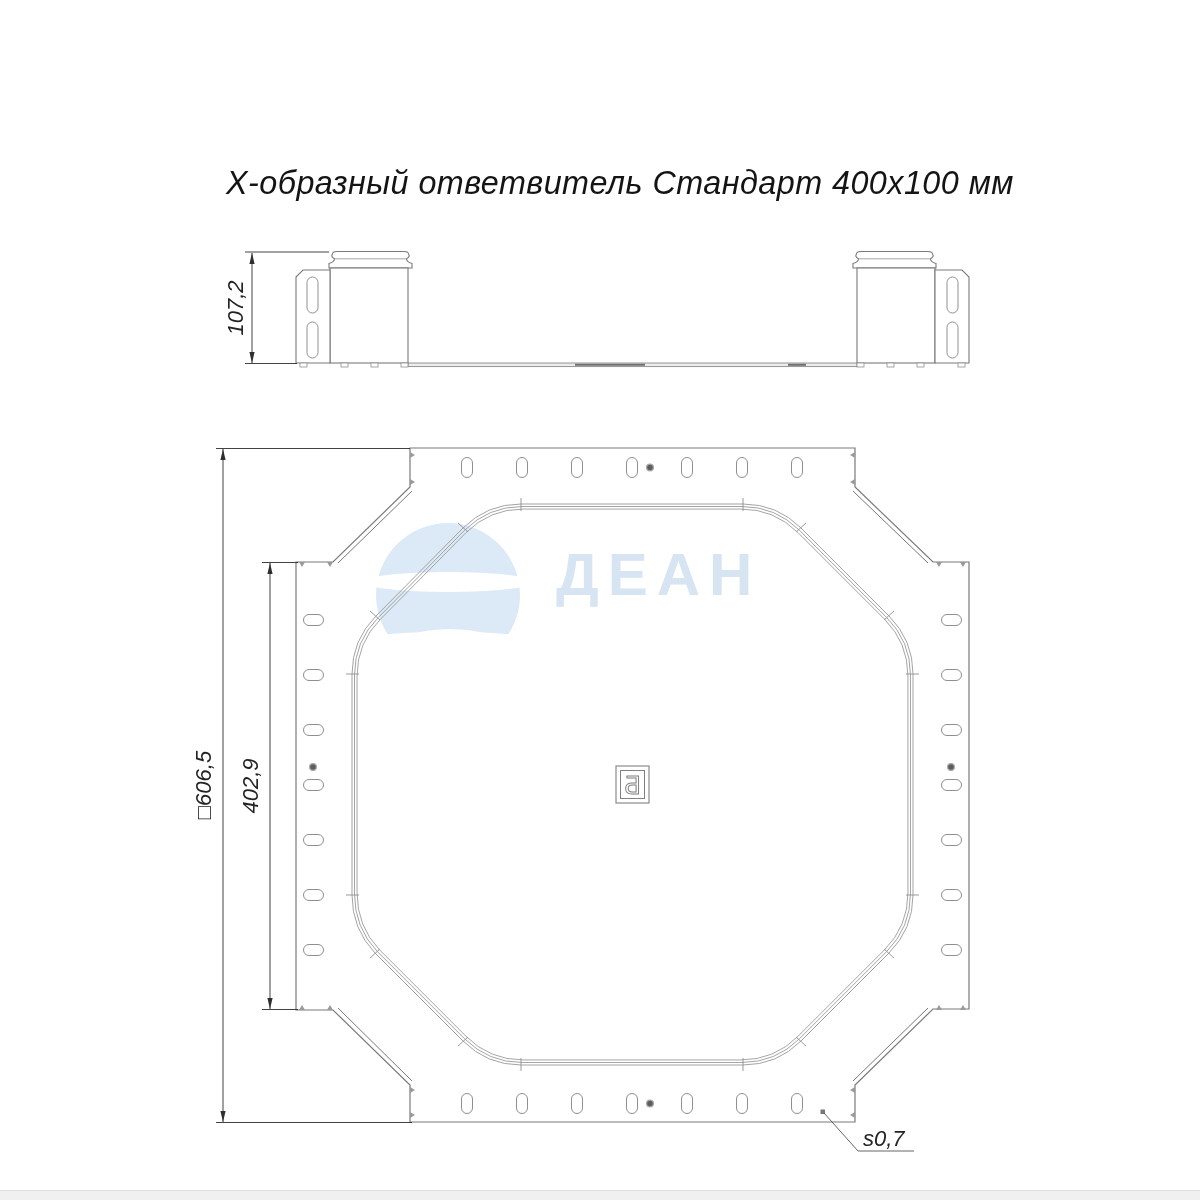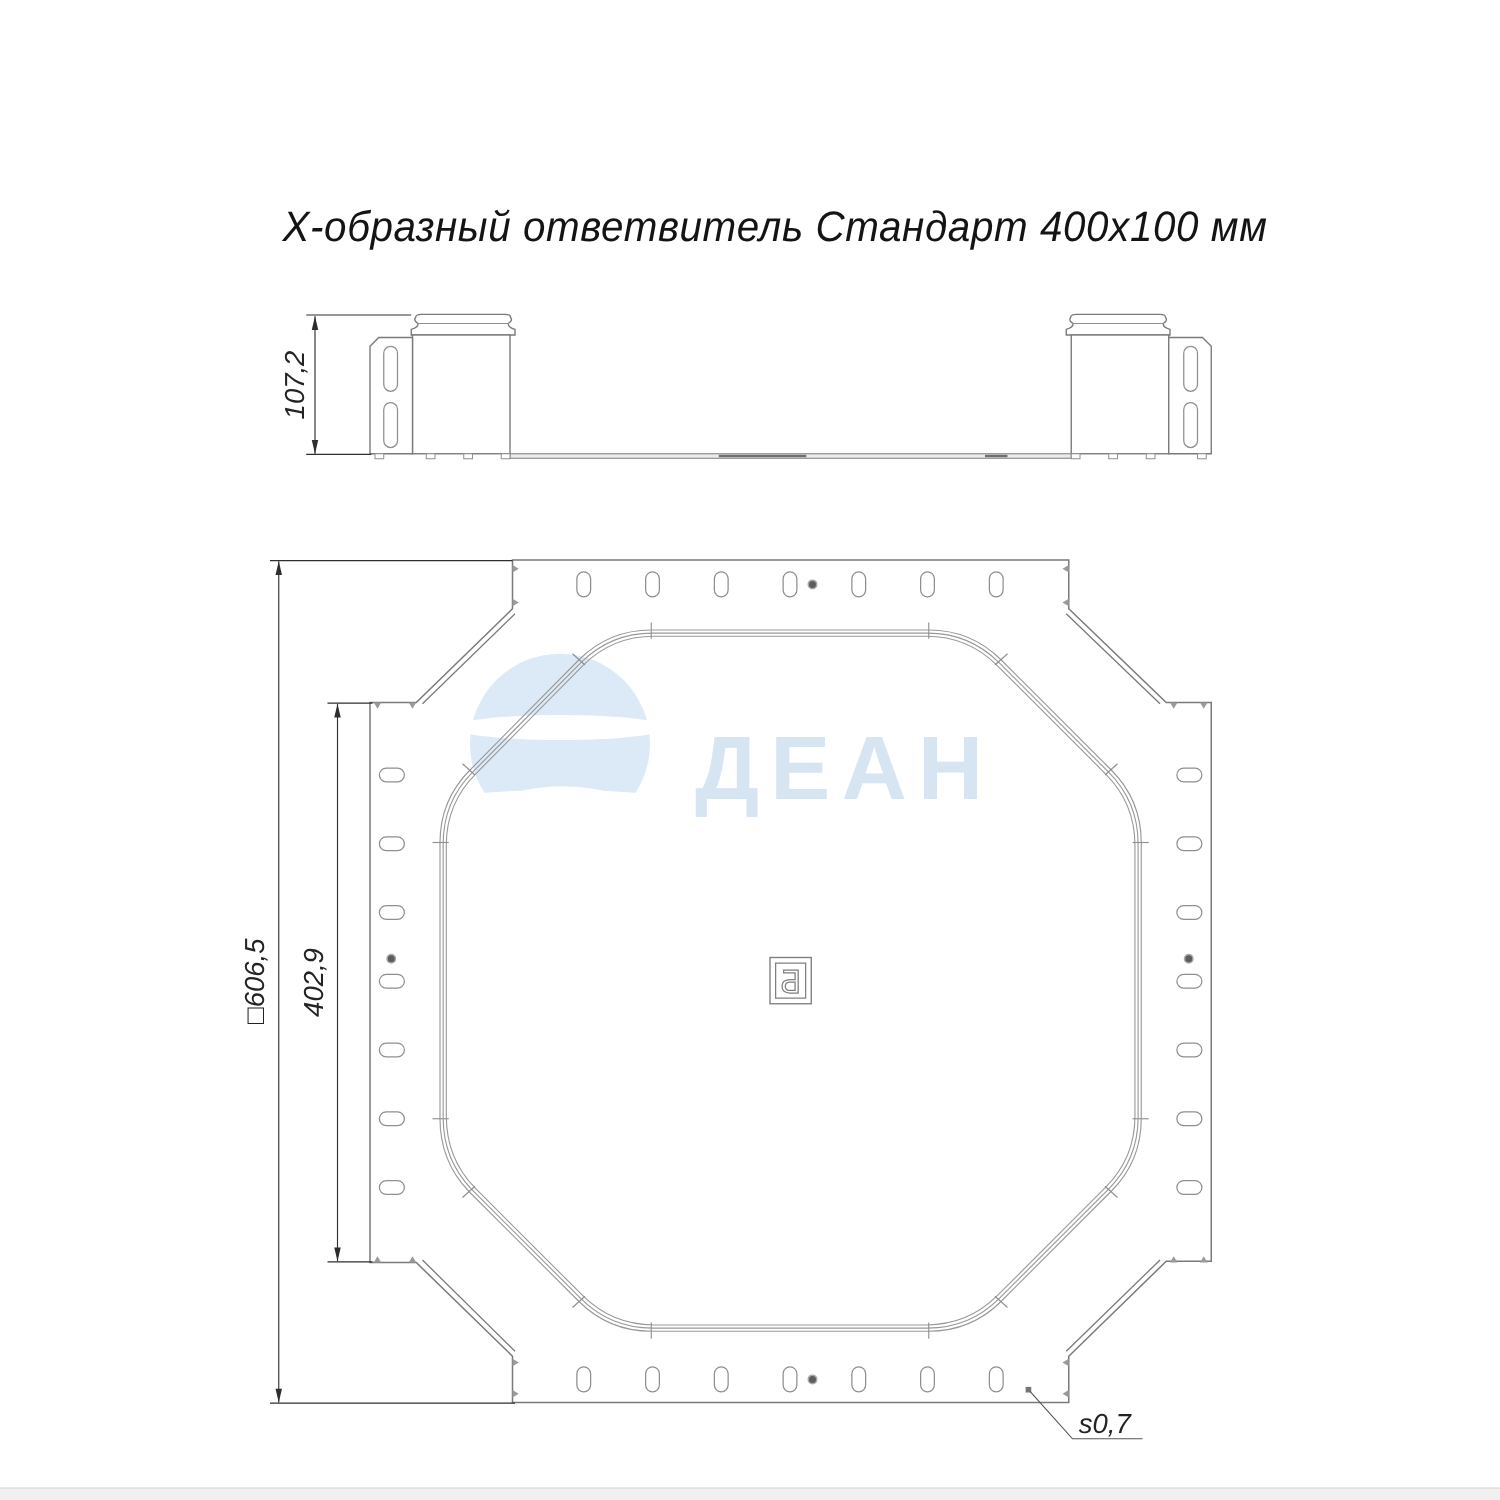--- a/index.html
+++ b/index.html
@@ -8,21 +8,21 @@
     overflow:hidden;font-family:"Liberation Sans",sans-serif;
   }
   .drawing-title{
     position:absolute;left:40px;right:0;top:163px;height:44px;
     text-align:center;font-style:italic;font-size:34px;letter-spacing:.5px;
     color:#141414;transform:scaleX(.95);transform-origin:center;
     white-space:nowrap;
   }
   .watermark{position:absolute;left:0;top:0;width:1200px;height:1200px;z-index:0;}
   .watermark-text{
-    position:absolute;left:556px;top:579px;font-size:72px;line-height:1;
+    position:absolute;left:556px;top:545px;font-size:60px;line-height:1;
     font-weight:bold;letter-spacing:9px;color:#d7e4f2;white-space:nowrap;
   }
   .globe{position:absolute;left:374px;top:521px;}
   .main-svg{position:absolute;left:0;top:0;z-index:1;}
   .footer-strip{
     position:absolute;left:0;top:1190px;width:1200px;height:10px;
     background:#f0f0f1;border-top:1px solid #dedede;z-index:2;
   }
   svg text.dim{
     font-family:"Liberation Sans",sans-serif;font-style:italic;

